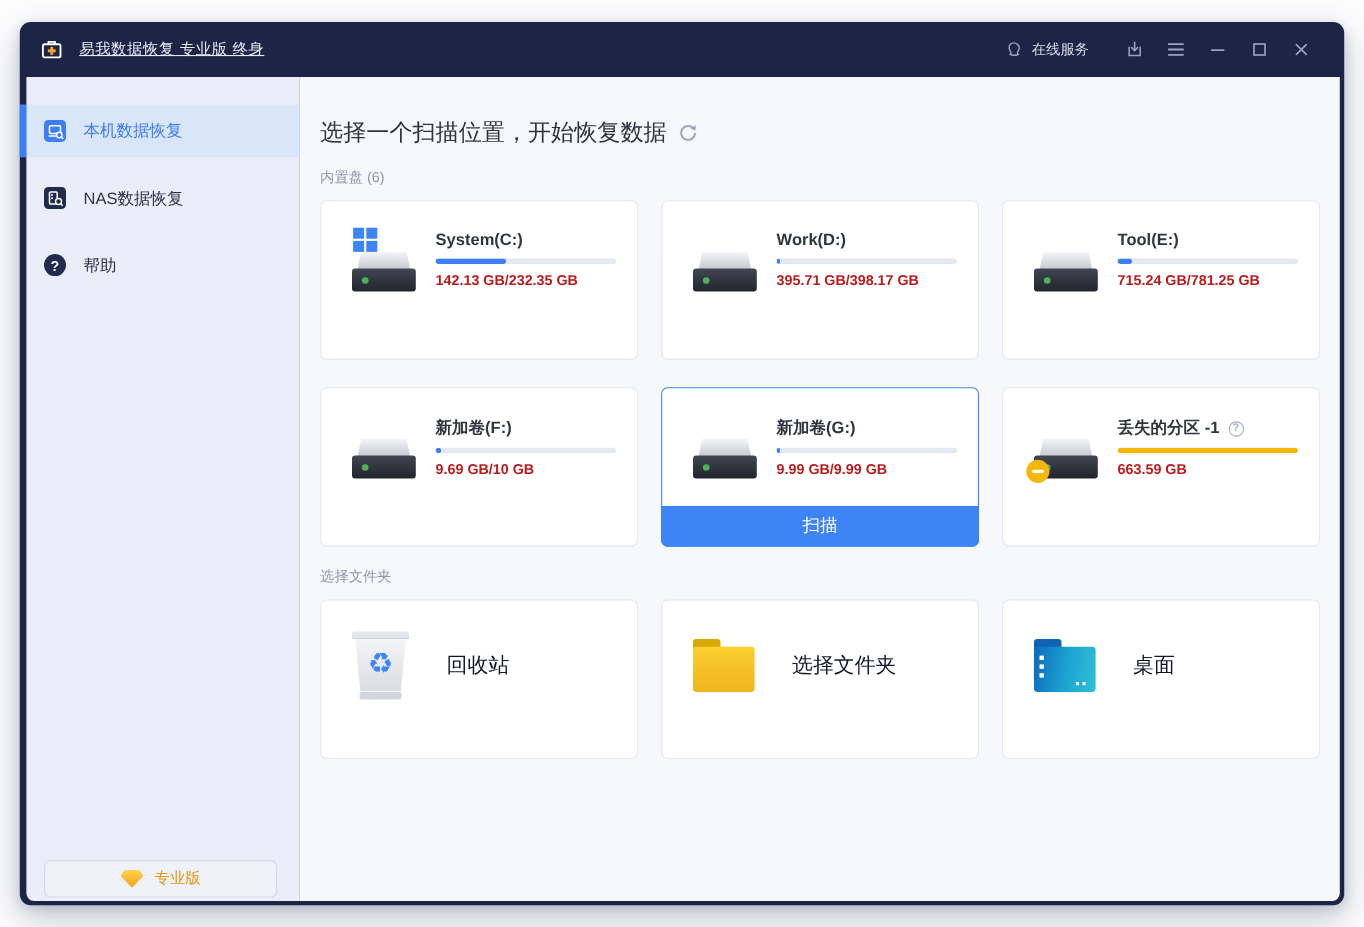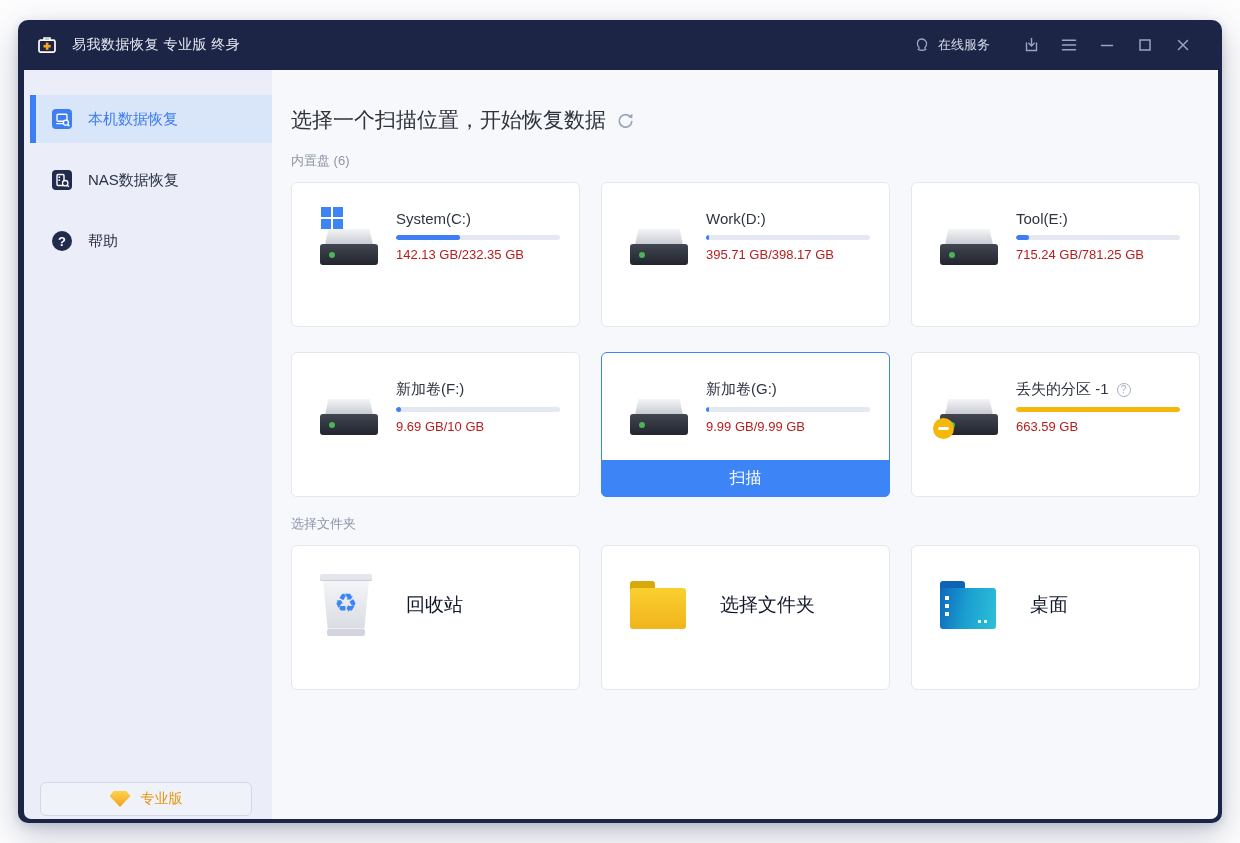--- a/index.html
+++ b/index.html
@@ -7,33 +7,33 @@
               font-family:"Liberation Sans", sans-serif; }
 
   
   .window { position:absolute; left:18px; top:20px; width:1204px; height:803px;
             background:#1c2546; border-radius:10px;
             box-shadow:0 12px 34px rgba(40,50,90,.26), 0 3px 10px rgba(40,50,90,.16); }
 
   
   .titlebar { height:50px; display:flex; align-items:center; padding:0 20px 0 18px; }
   .app-icon { margin-right:14px; display:flex; }
-  .titlebar-title { font-size:14px; color:#e7eaf4; letter-spacing:.5px; }
+  .titlebar-title { font-size:14px; color:#e7eaf4; letter-spacing:.5px;text-decoration:underline; }
   .titlebar-right { margin-left:auto; display:flex; align-items:center; }
   .online-service { display:flex; align-items:center; gap:8px; color:#d6dbe9;
                     font-size:13px; cursor:pointer; margin-right:22px; }
   .tb-btn { width:38px; height:30px; display:flex; align-items:center; justify-content:center; cursor:pointer; }
 
   
   .body-area { position:absolute; top:50px; left:6px; right:4px; bottom:4px; display:flex; }
 
   .sidebar { width:248px; flex-shrink:0; background:#ebeef8; position:relative;
              border-radius:0 0 0 7px; }
   .side-item { height:48px; display:flex; align-items:center; padding-left:16px; gap:16px;
-               font-size:15px; color:#2c3345; margin-top:13px; cursor:pointer; position:relative;margin-left:12px; }
+               font-size:15px; color:#2c3345; margin-top:13px; cursor:pointer; position:relative; }
   .side-item:first-child { margin-top:25px; }
   .side-item.active { background:#d9e5f8; color:#3d7ef5; }
   .side-item.active::before { content:''; position:absolute; left:-6px; top:0; width:6px; height:100%;
                               background:#3d7ef5; }
   .help-circle { width:20px; height:20px; border-radius:50%; background:#202b4d; color:#fff;
                  font-size:13px; font-weight:bold; display:flex; align-items:center; justify-content:center; }
   .edition-btn { position:absolute; left:16px; right:20px; bottom:3px; height:34px;
                  border:1px solid #d3d7e6; border-radius:6px; background:rgba(255,255,255,.28);
                  display:flex; align-items:center; justify-content:center; gap:10px;
                  color:#e8940f; font-size:14px; cursor:pointer; }
@@ -44,21 +44,21 @@
   .page-heading { margin-top:36px; display:flex; align-items:center; gap:10px;
                   font-size:21px; color:#2e323c; }
   .refresh-btn { display:flex; cursor:pointer; margin-top:2px; }
   .section-label { margin-top:18px; font-size:13px; color:#8e95aa; }
   .cards-grid { display:grid; grid-template-columns:repeat(3,1fr); gap:25px 21px; margin-top:12px; }
 
   
   .card { position:relative; height:145px; background:#fff; border:1px solid #e4e7f0;
           border-radius:6px; cursor:pointer; }
   .card.selected { border-color:#3d85f7; }
-  .card-inner { display:flex; padding:24px 18px 0 28px; }
+  .card-inner { display:flex; padding:24px 18px 0 28px;font-weight:bold; }
 
   .drive-icon { width:58px; height:60px; position:relative; flex-shrink:0; }
   .hdd-top  { position:absolute; top:22px; left:5px; right:5px; height:16px;
               background:linear-gradient(180deg,#f4f5f7,#c6c9d1);
               clip-path:polygon(7% 0,93% 0,100% 100%,0 100%); border-radius:3px 3px 0 0; }
   .hdd-body { position:absolute; top:37px; left:0; right:0; height:21px;
               background:linear-gradient(180deg,#414651,#22252d); border-radius:3px; }
   .hdd-led  { position:absolute; left:9px; top:45px; width:6px; height:6px; border-radius:50%;
               background:#4db357; }
   .win-badge { position:absolute; top:0; left:1px; width:22px; height:22px; display:grid;

